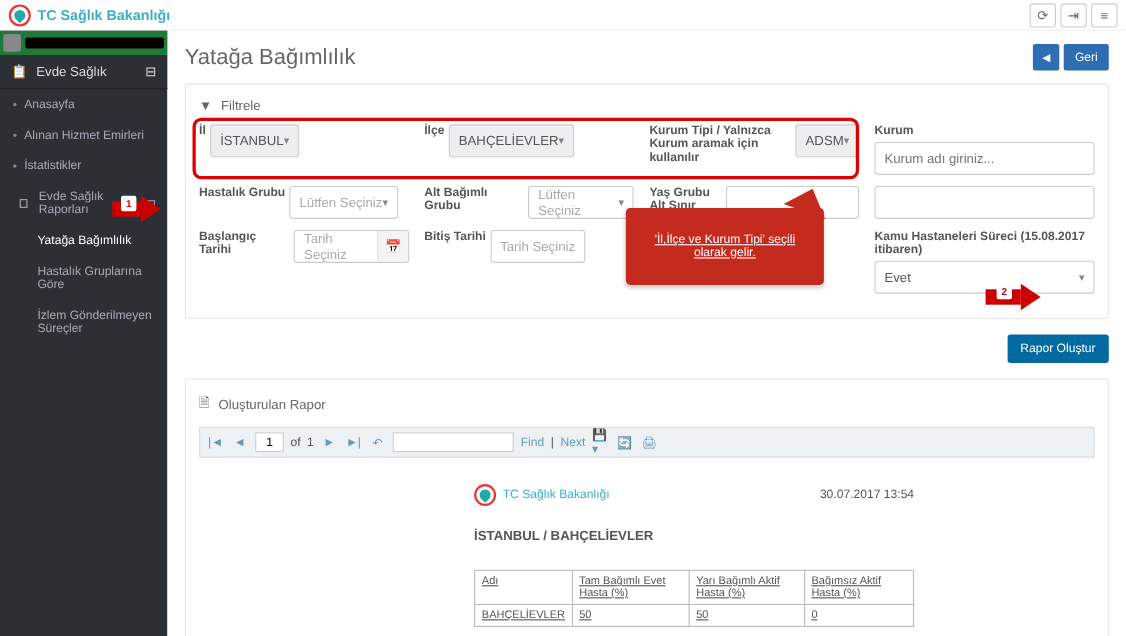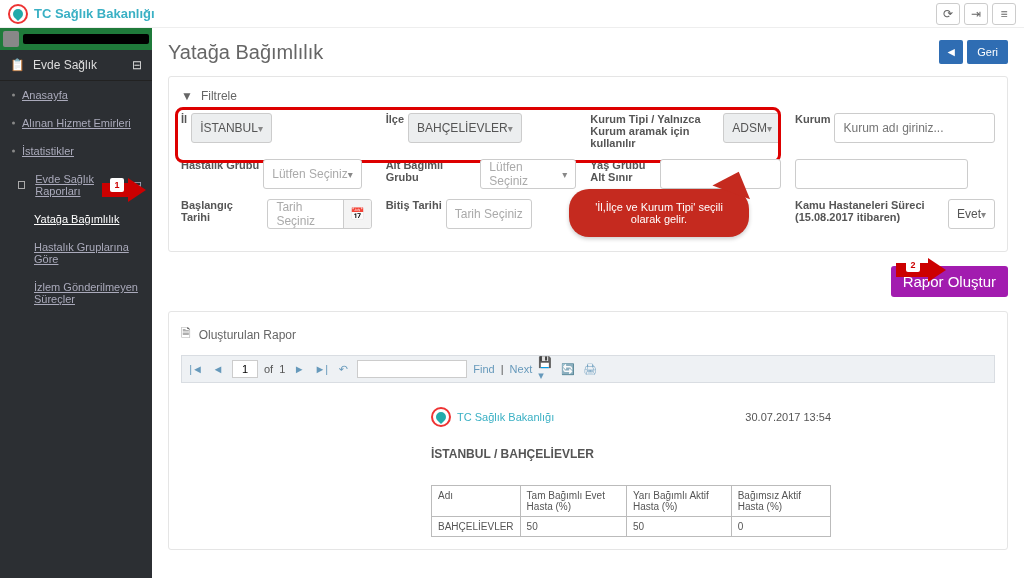--- a/index.html
+++ b/index.html
@@ -11,65 +11,65 @@
   .brand { color:#3ab0c4; font-weight:bold; font-size:13px; }
   .top-btns { display:flex; gap:4px; }
   .tbtn { width:24px; height:22px; border:1px solid #ccc; border-radius:3px; background:#fff; display:flex; align-items:center; justify-content:center; font-size:12px; cursor:pointer; color:#666; }
   .layout { display:flex; }
   .sidebar { width:152px; background:#2c2f33; color:#c6c6c6; min-height:550px; font-size:11px; }
   .user { background:#1f7a3a; height:22px; display:flex; align-items:center; padding:3px; gap:4px; }
   .avatar { width:16px; height:16px; background:#888; border-radius:2px; }
   .ublack { flex:1; height:10px; background:#000; border-radius:2px; }
   .side-head { padding:8px 10px; display:flex; align-items:center; gap:8px; background:#2c2f33; border-bottom:1px solid #222; font-size:12px; color:#ddd; }
   .side-head .minus { margin-left:auto; }
-  .side-item { padding:8px 10px 8px 22px; color:#aab; cursor:pointer; position:relative;text-decoration:underline; }
+  .side-item { padding:8px 10px 8px 22px; color:#aab; cursor:pointer; position:relative; }
   .side-item.dot:before { content:""; position:absolute; left:12px; top:50%; width:3px; height:3px; background:#888; border-radius:50%; transform:translateY(-50%); }
   .side-item.lvl3 { padding-left:34px; font-size:11px; }
   .side-item.active { color:#fff; }
   .side-item .icon-sq { display:inline-block; width:8px; height:8px; border:1px solid #aaa; margin-right:6px; vertical-align:middle; }
   .main { flex:1; padding:12px 16px 30px 16px; position:relative; }
   .page-head { display:flex; align-items:center; justify-content:space-between; margin-bottom:12px; }
   .page-title { font-size:20px; color:#666; font-weight:normal; }
   .geri-wrap { display:flex; gap:4px; }
   .geri-btn { background:#2f6db3; color:#fff; border:none; height:24px; padding:0 10px; border-radius:2px; font-size:11px; cursor:pointer; display:flex; align-items:center; }
   .geri-arrow { width:24px; height:24px; background:#2f6db3; color:#fff; display:flex; align-items:center; justify-content:center; border-radius:2px; cursor:pointer; }
   .panel { border:1px solid #e5e5e5; border-radius:3px; padding:12px; margin-bottom:14px; }
   .panel-head { font-size:12px; color:#666; margin-bottom:10px; display:flex; align-items:center; gap:8px; }
   .row { display:flex; gap:14px; margin-bottom:10px; }
   .col { flex:1; display:flex; flex-direction:row; gap:4px; }
-  .col4 { width:200px; flex:0 0 200px; display:flex; flex-direction:row; gap:4px; }
+  .col4 { width:200px; flex:0 0 200px; display:flex; flex-direction:column; gap:4px; }
   label { font-size:11px; font-weight:bold; color:#555; }
   .ctrl { height:30px; border:1px solid #ccc; border-radius:3px; background:#fff; padding:0 8px; font-size:12px; color:#555; display:flex; align-items:center; justify-content:space-between; position:relative; }
   .ctrl.gray { background:#eceeef; }
   .ctrl .caret { color:#888; font-size:10px; }
   .ctrl.placeholder { color:#aaa; }
   .ctrl input { border:none; outline:none; width:100%; font-size:12px; background:transparent; }
   .highlight-box { position:absolute; border:3px solid #d00; border-radius:8px; pointer-events:none; }
   .date-icon { width:28px; height:28px; border-left:1px solid #ccc; display:flex; align-items:center; justify-content:center; margin-right:-8px; background:#f4f4f4; border-radius:0 3px 3px 0; }
-  .btn-primary { background:#a21caf; color:#fff; border:none; padding:7px 12px; border-radius:3px; font-size:15px; cursor:pointer; }
+  .btn-primary { background:#0369a1; color:#fff; border:none; padding:7px 12px; border-radius:3px; font-size:11px; cursor:pointer; }
   .rapor-row { display:flex; justify-content:flex-end; align-items:center; gap:8px; position:relative; }
   
-  .callout { position:absolute; background:#c52a1f; color:#fff; border-radius:20px; padding:12px 18px; font-size:11px; text-align:center; box-shadow:0 2px 4px rgba(0,0,0,0.2); }
+  .callout { position:absolute; background:#c52a1f; color:#fff; border-radius:4px; padding:23px 18px; font-size:11px; text-align:center; box-shadow:0 2px 4px rgba(0,0,0,0.2);text-decoration:underline; }
   .callout-tail { position:absolute; width:0; height:0; border-left:20px solid transparent; border-right:20px solid transparent; border-top:22px solid #c52a1f; }
   
   .arrow-mark { position:absolute; display:flex; align-items:center; }
   .arrow-head { width:0; height:0; border-top:12px solid transparent; border-bottom:12px solid transparent; border-left:18px solid #c00; }
   .arrow-body { height:14px; background:#c00; }
   .num-badge { width:14px; height:14px; background:#fff; color:#c00; font-size:9px; font-weight:bold; display:flex; align-items:center; justify-content:center; border-radius:2px; }
   
   .viewer-toolbar { background:#eef1f4; border:1px solid #d9dde2; height:28px; display:flex; align-items:center; padding:0 6px; gap:6px; font-size:11px; color:#555; }
   .vbtn { width:16px; height:16px; display:flex; align-items:center; justify-content:center; color:#69b; cursor:pointer; font-size:11px; }
   .vinput { width:26px; height:18px; border:1px solid #ccc; font-size:11px; text-align:center; }
   .vfind { width:110px; height:18px; border:1px solid #ccc; font-size:11px; }
   .report-body { padding:24px 0 0 250px; }
   .report-card { width:400px; background:#fff; }
   .rlogorow { display:flex; justify-content:space-between; align-items:center; margin-bottom:20px; }
   .rtitle { font-weight:bold; font-size:12px; margin-bottom:24px; }
   .rtable { width:100%; border-collapse:collapse; font-size:10px; }
-  .rtable th, .rtable td { border:1px solid #bbb; padding:4px 6px; text-align:left; vertical-align:top; }
+  .rtable th, .rtable td { border:1px solid #bbb; padding:4px 6px; text-align:left; vertical-align:top;text-decoration:underline; }
   .rtable th { font-weight:normal; }
 </style>
 </head>
 <body>
 
 <div class="topbar">
   <div class="logo-wrap">
     <div class="logo"></div>
     <span class="brand">TC Sağlık Bakanlığı</span>
   </div>

